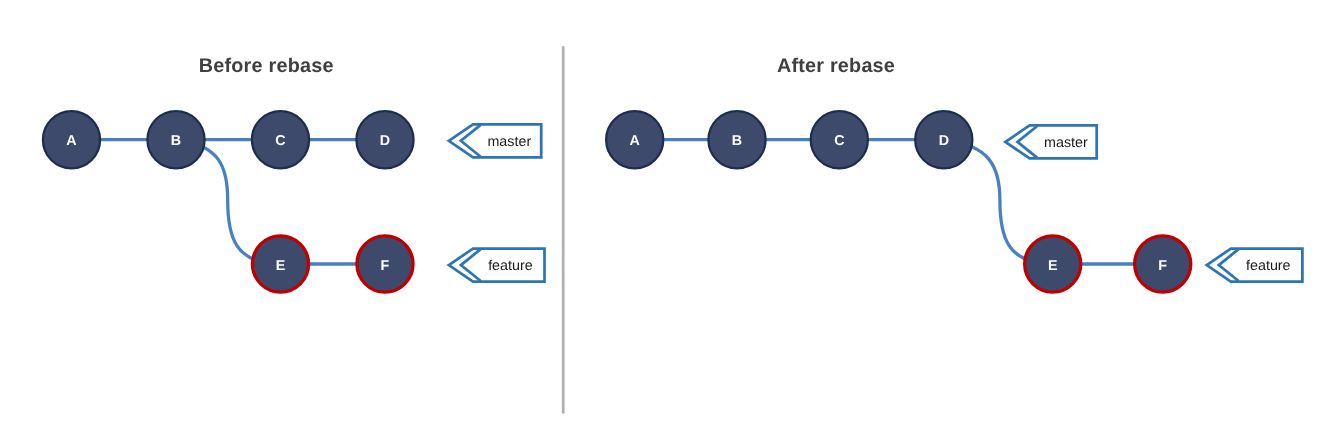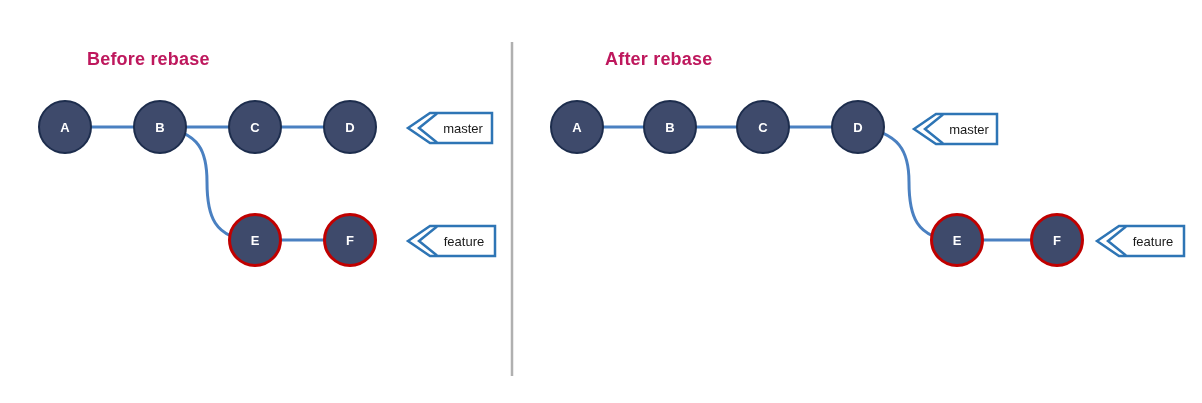--- a/index.html
+++ b/index.html
@@ -19,23 +19,24 @@
     position: absolute;
     left: 0;
     top: 0;
     width: 1202px;
     height: 403px;
   }
   .panel-title {
     position: absolute;
     top: 49px;
     width: 310px;
+    text-align: center;
     font-size: 18px;
     font-weight: bold;
-    color: #be185d;
+    color: #404040;
     letter-spacing: 0.2px;
   }
   .panel-title.before { left: 87px; }
   .panel-title.after  { left: 605px; }
   .node {
     position: absolute;
     box-sizing: border-box;
     width: 54px;
     height: 54px;
     border-radius: 50%;

